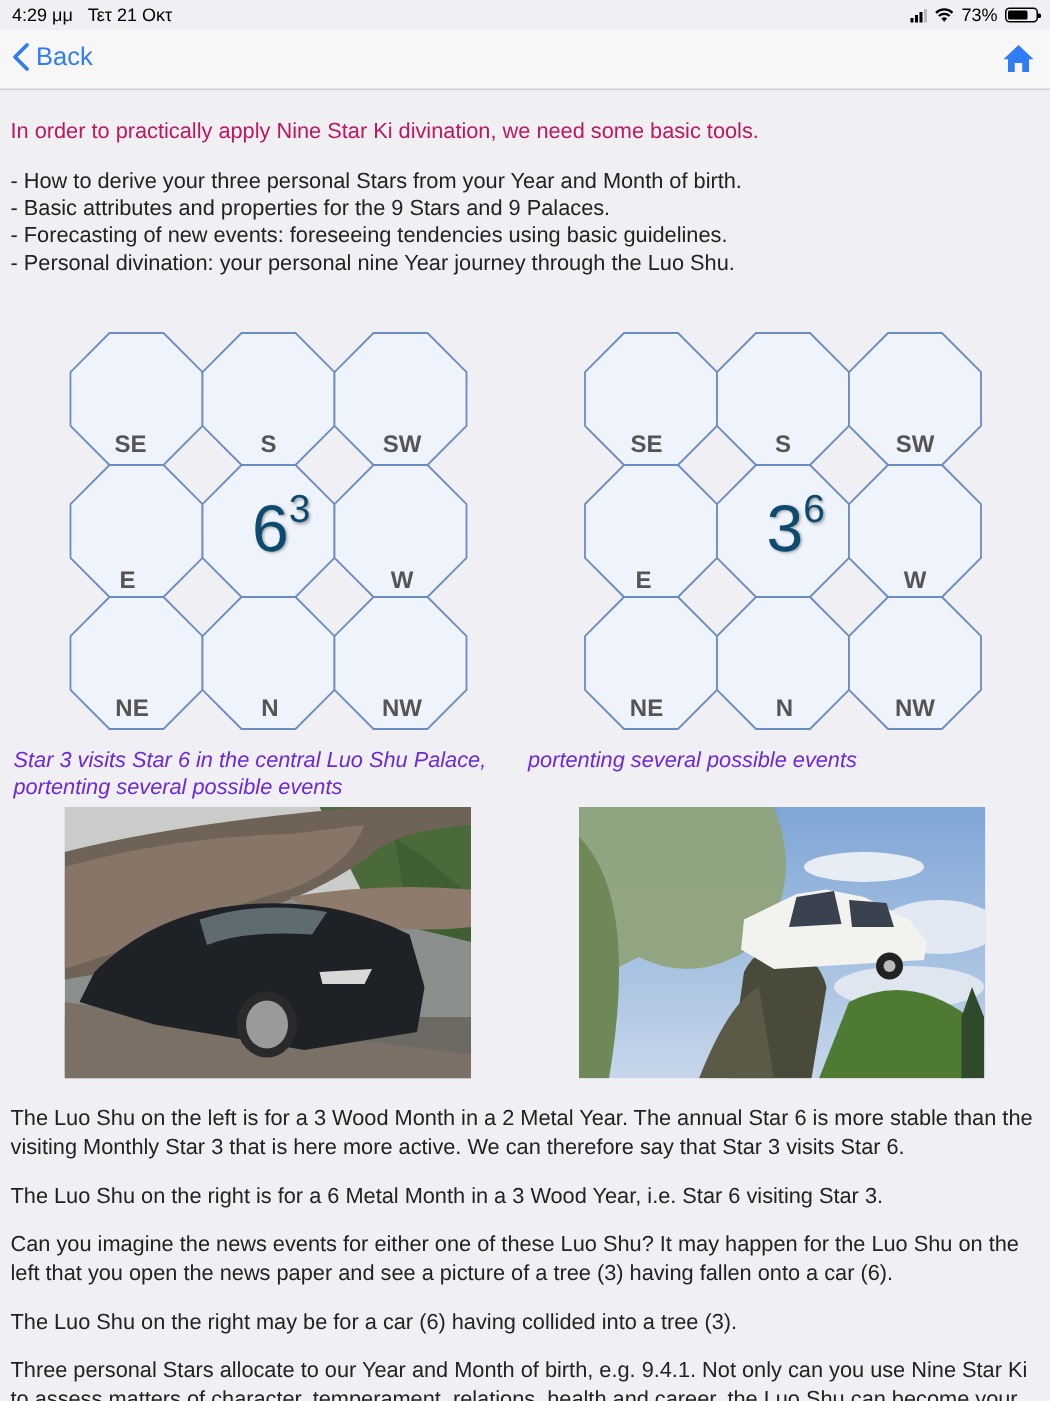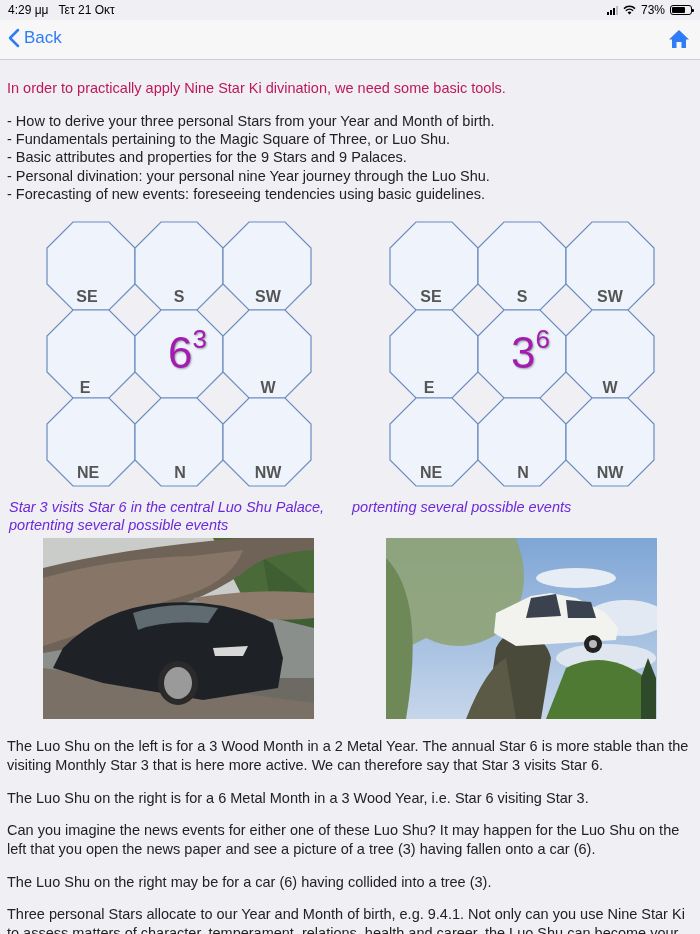--- a/index.html
+++ b/index.html
@@ -22,21 +22,21 @@
   .nav-title { position: absolute; left: 0; right: 0; top: 10px; text-align: center; font-size: 16px; color: #111; }
   .home-btn { position: absolute; right: 10px; top: 9px; width: 22px; height: 20px; cursor: pointer; }
 
   .content { position: absolute; top: 61px; left: 0; width: 700px; }
   .intro { position: absolute; top: 18px; left: 7px; font-size: 14.5px; line-height: 18px; color: #be185d; }
   .bullets { position: absolute; top: 51px; left: 7px; font-size: 14.5px; line-height: 18.2px; color: #222; list-style: none; }
 
   .grid { position: absolute; width: 270px; height: 270px; }
   .grid svg { position: absolute; left: 0; top: 0; }
   .palace-label { position: absolute; font-weight: bold; font-size: 16px; color: #555; width: 60px; text-align: center; }
-  .center-num { position: absolute; font-size: 44px; font-weight: normal; color: #a21caf; text-shadow: 1px 1px 2px rgba(0,0,0,0.35); }
+  .center-num { position: absolute; font-size: 44px; font-weight: normal; color: #0c4a6e; text-shadow: 1px 1px 2px rgba(0,0,0,0.35); }
   .center-num sup { font-size: 26px; position: relative; top: -4px; vertical-align: top; }
 
   .caption { position: absolute; font-size: 14.5px; font-style: italic; line-height: 18px; color: #6d28d9; }
 
   .photo { position: absolute; overflow: hidden; }
 
   .para { position: absolute; left: 7px; width: 690px; font-size: 14.5px; line-height: 18.5px; color: #222; }
 </style>
 </head>
 <body>
@@ -71,24 +71,23 @@
   </div>
   <svg class="home-btn" viewBox="0 0 22 20">
     <path d="M11 1 L21 10.5 L18 10.5 L18 19 L13.5 19 L13.5 13 L8.5 13 L8.5 19 L4 19 L4 10.5 L1 10.5 Z" fill="#2f7cf6"></path>
   </svg>
 </div>
 
 <div class="content">
   <p class="intro">In order to practically apply Nine Star Ki divination, we need some basic tools.</p>
   <ul class="bullets">
     <li>- How to derive your three personal Stars from your Year and Month of birth.</li>
-    <li>- Fundamentals pertaining to the Magic Square of Three, or Luo Shu.</li>
     <li>- Basic attributes and properties for the 9 Stars and 9 Palaces.</li>
+    <li>- Forecasting of new events: foreseeing tendencies using basic guidelines.</li>
     <li>- Personal divination: your personal nine Year journey through the Luo Shu.</li>
-    <li>- Forecasting of new events: foreseeing tendencies using basic guidelines.</li>
   </ul>
 
   <div class="grid" style="left:46px; top:160px;">
     <svg width="270" height="270" viewBox="0 0 270 270">
       <defs>
         <g id="oct">
           <polygon points="26,0 62,0 88,26 88,62 62,88 26,88 0,62 0,26" fill="#eef3fc" stroke="#6a8cc0" stroke-width="1.2"></polygon>
         </g>
       </defs>
       <use href="#oct" x="1" y="1"></use>

